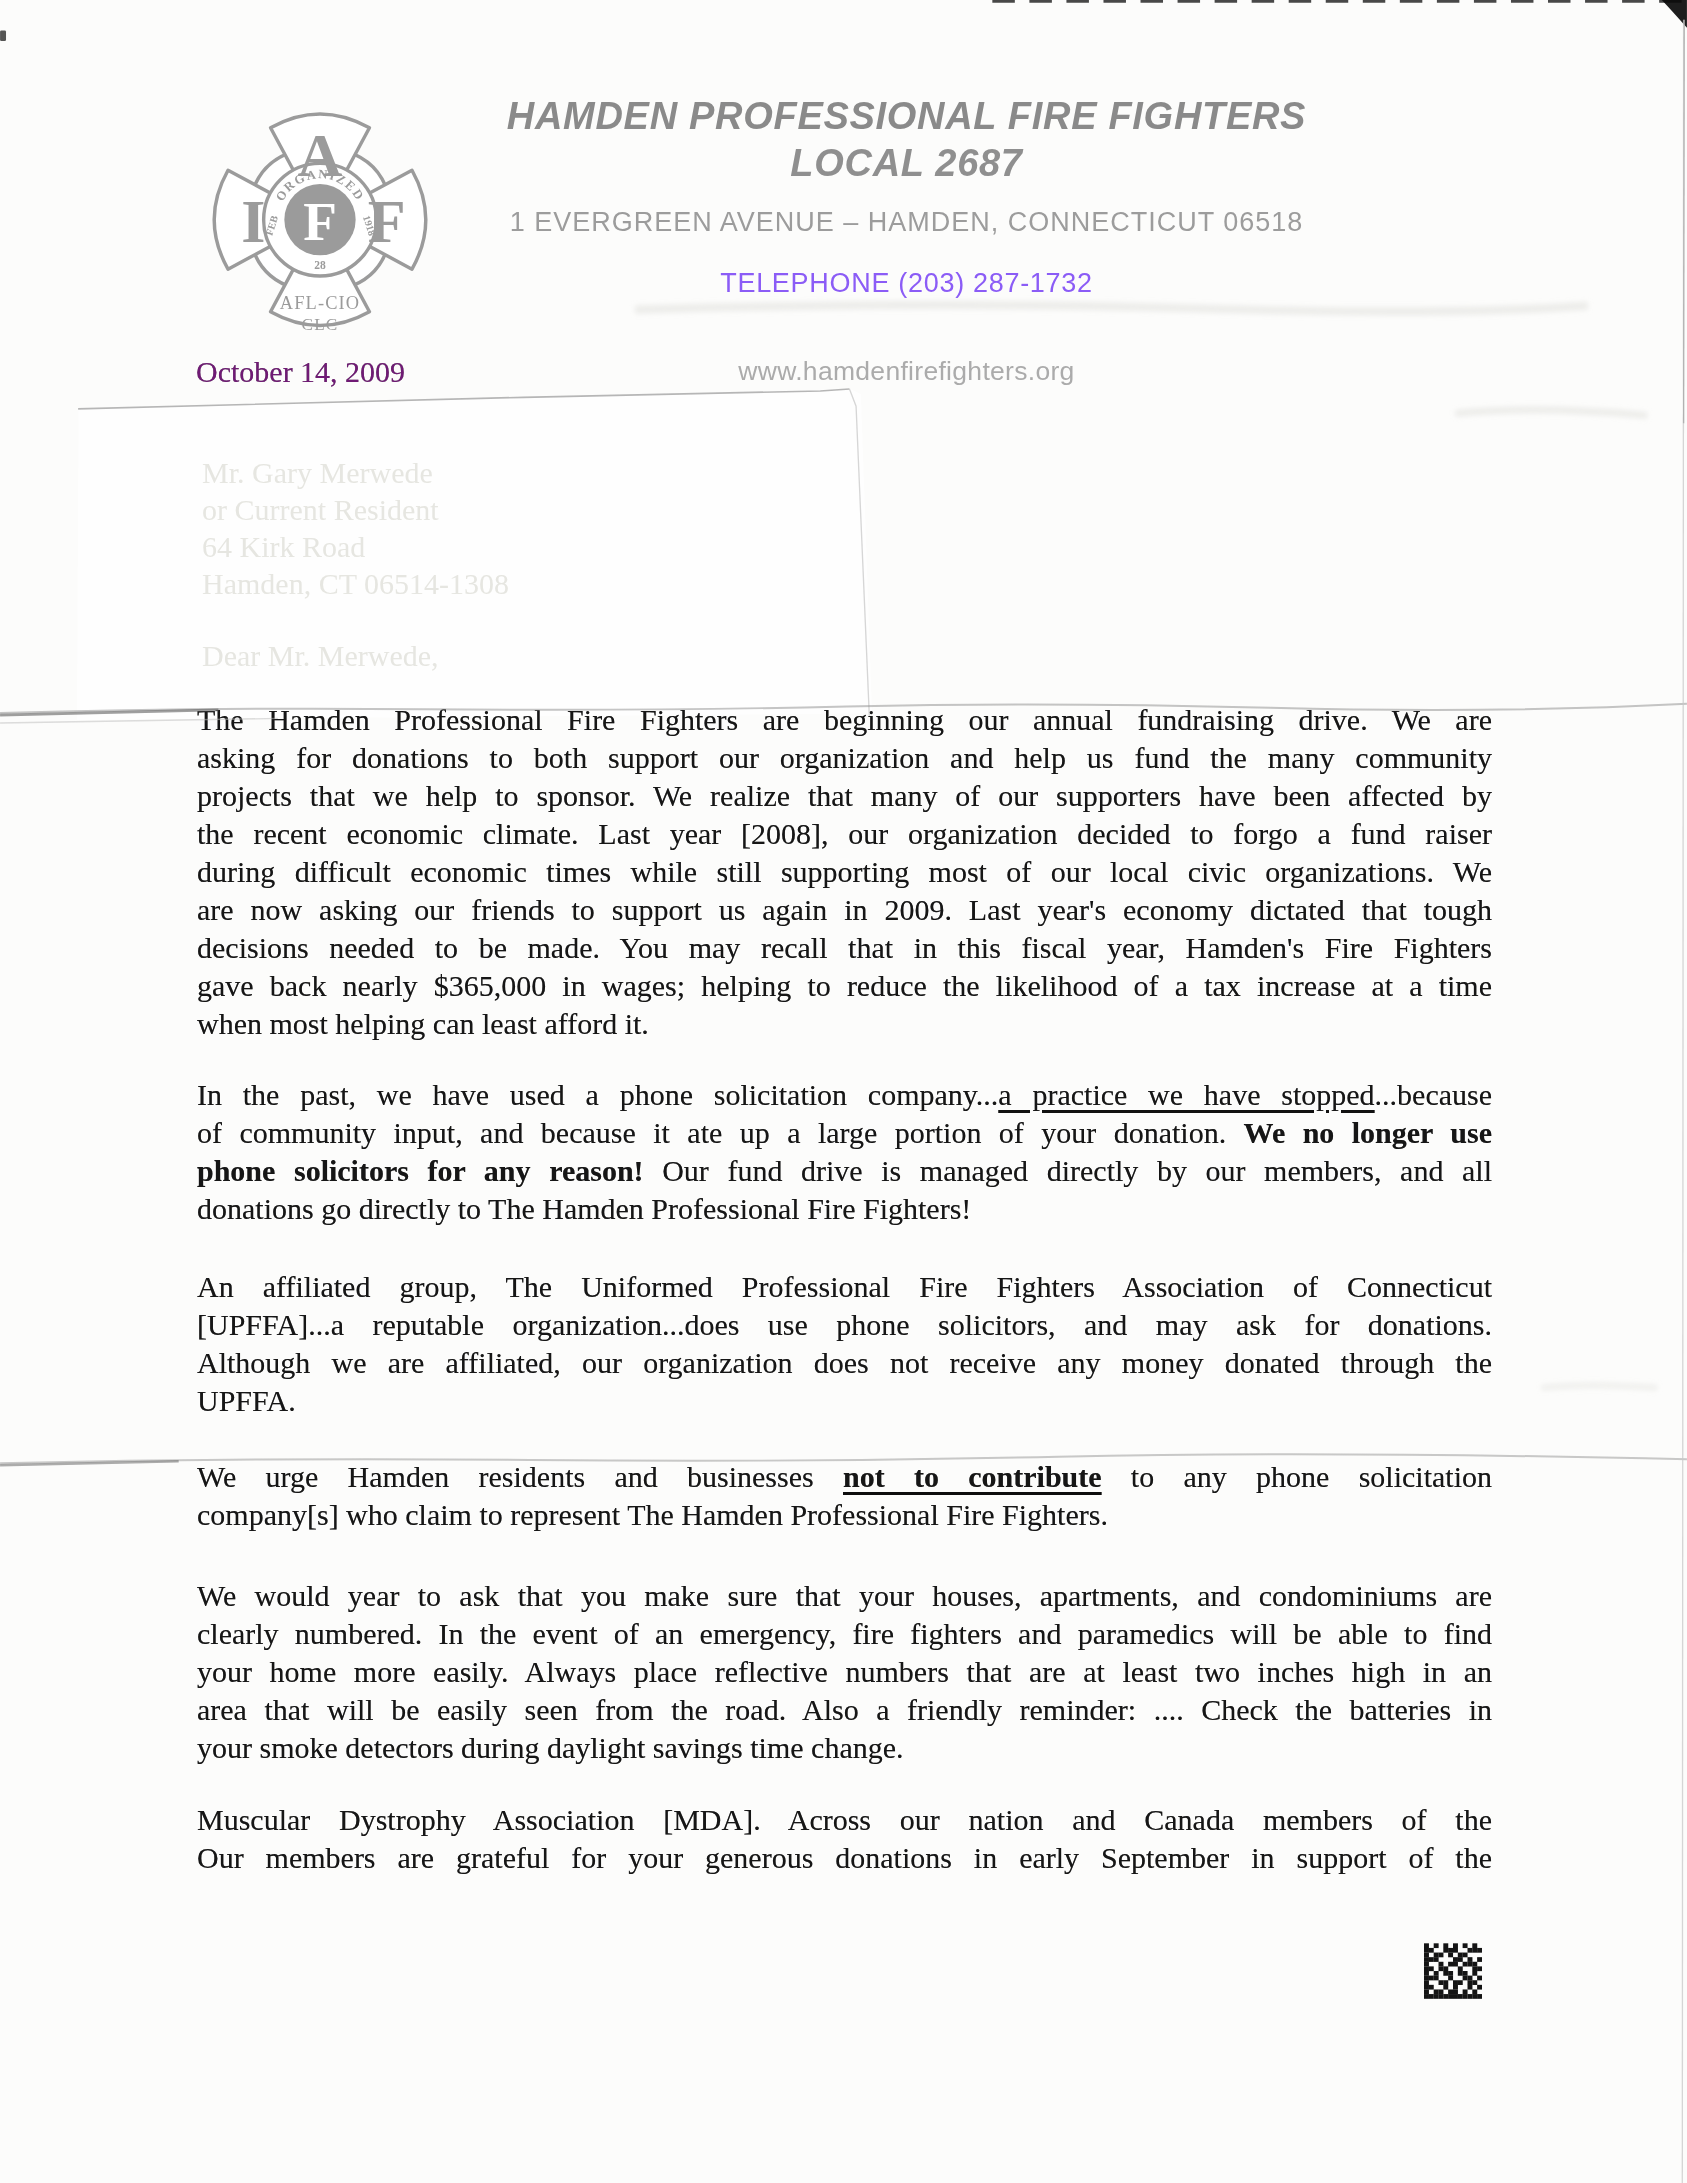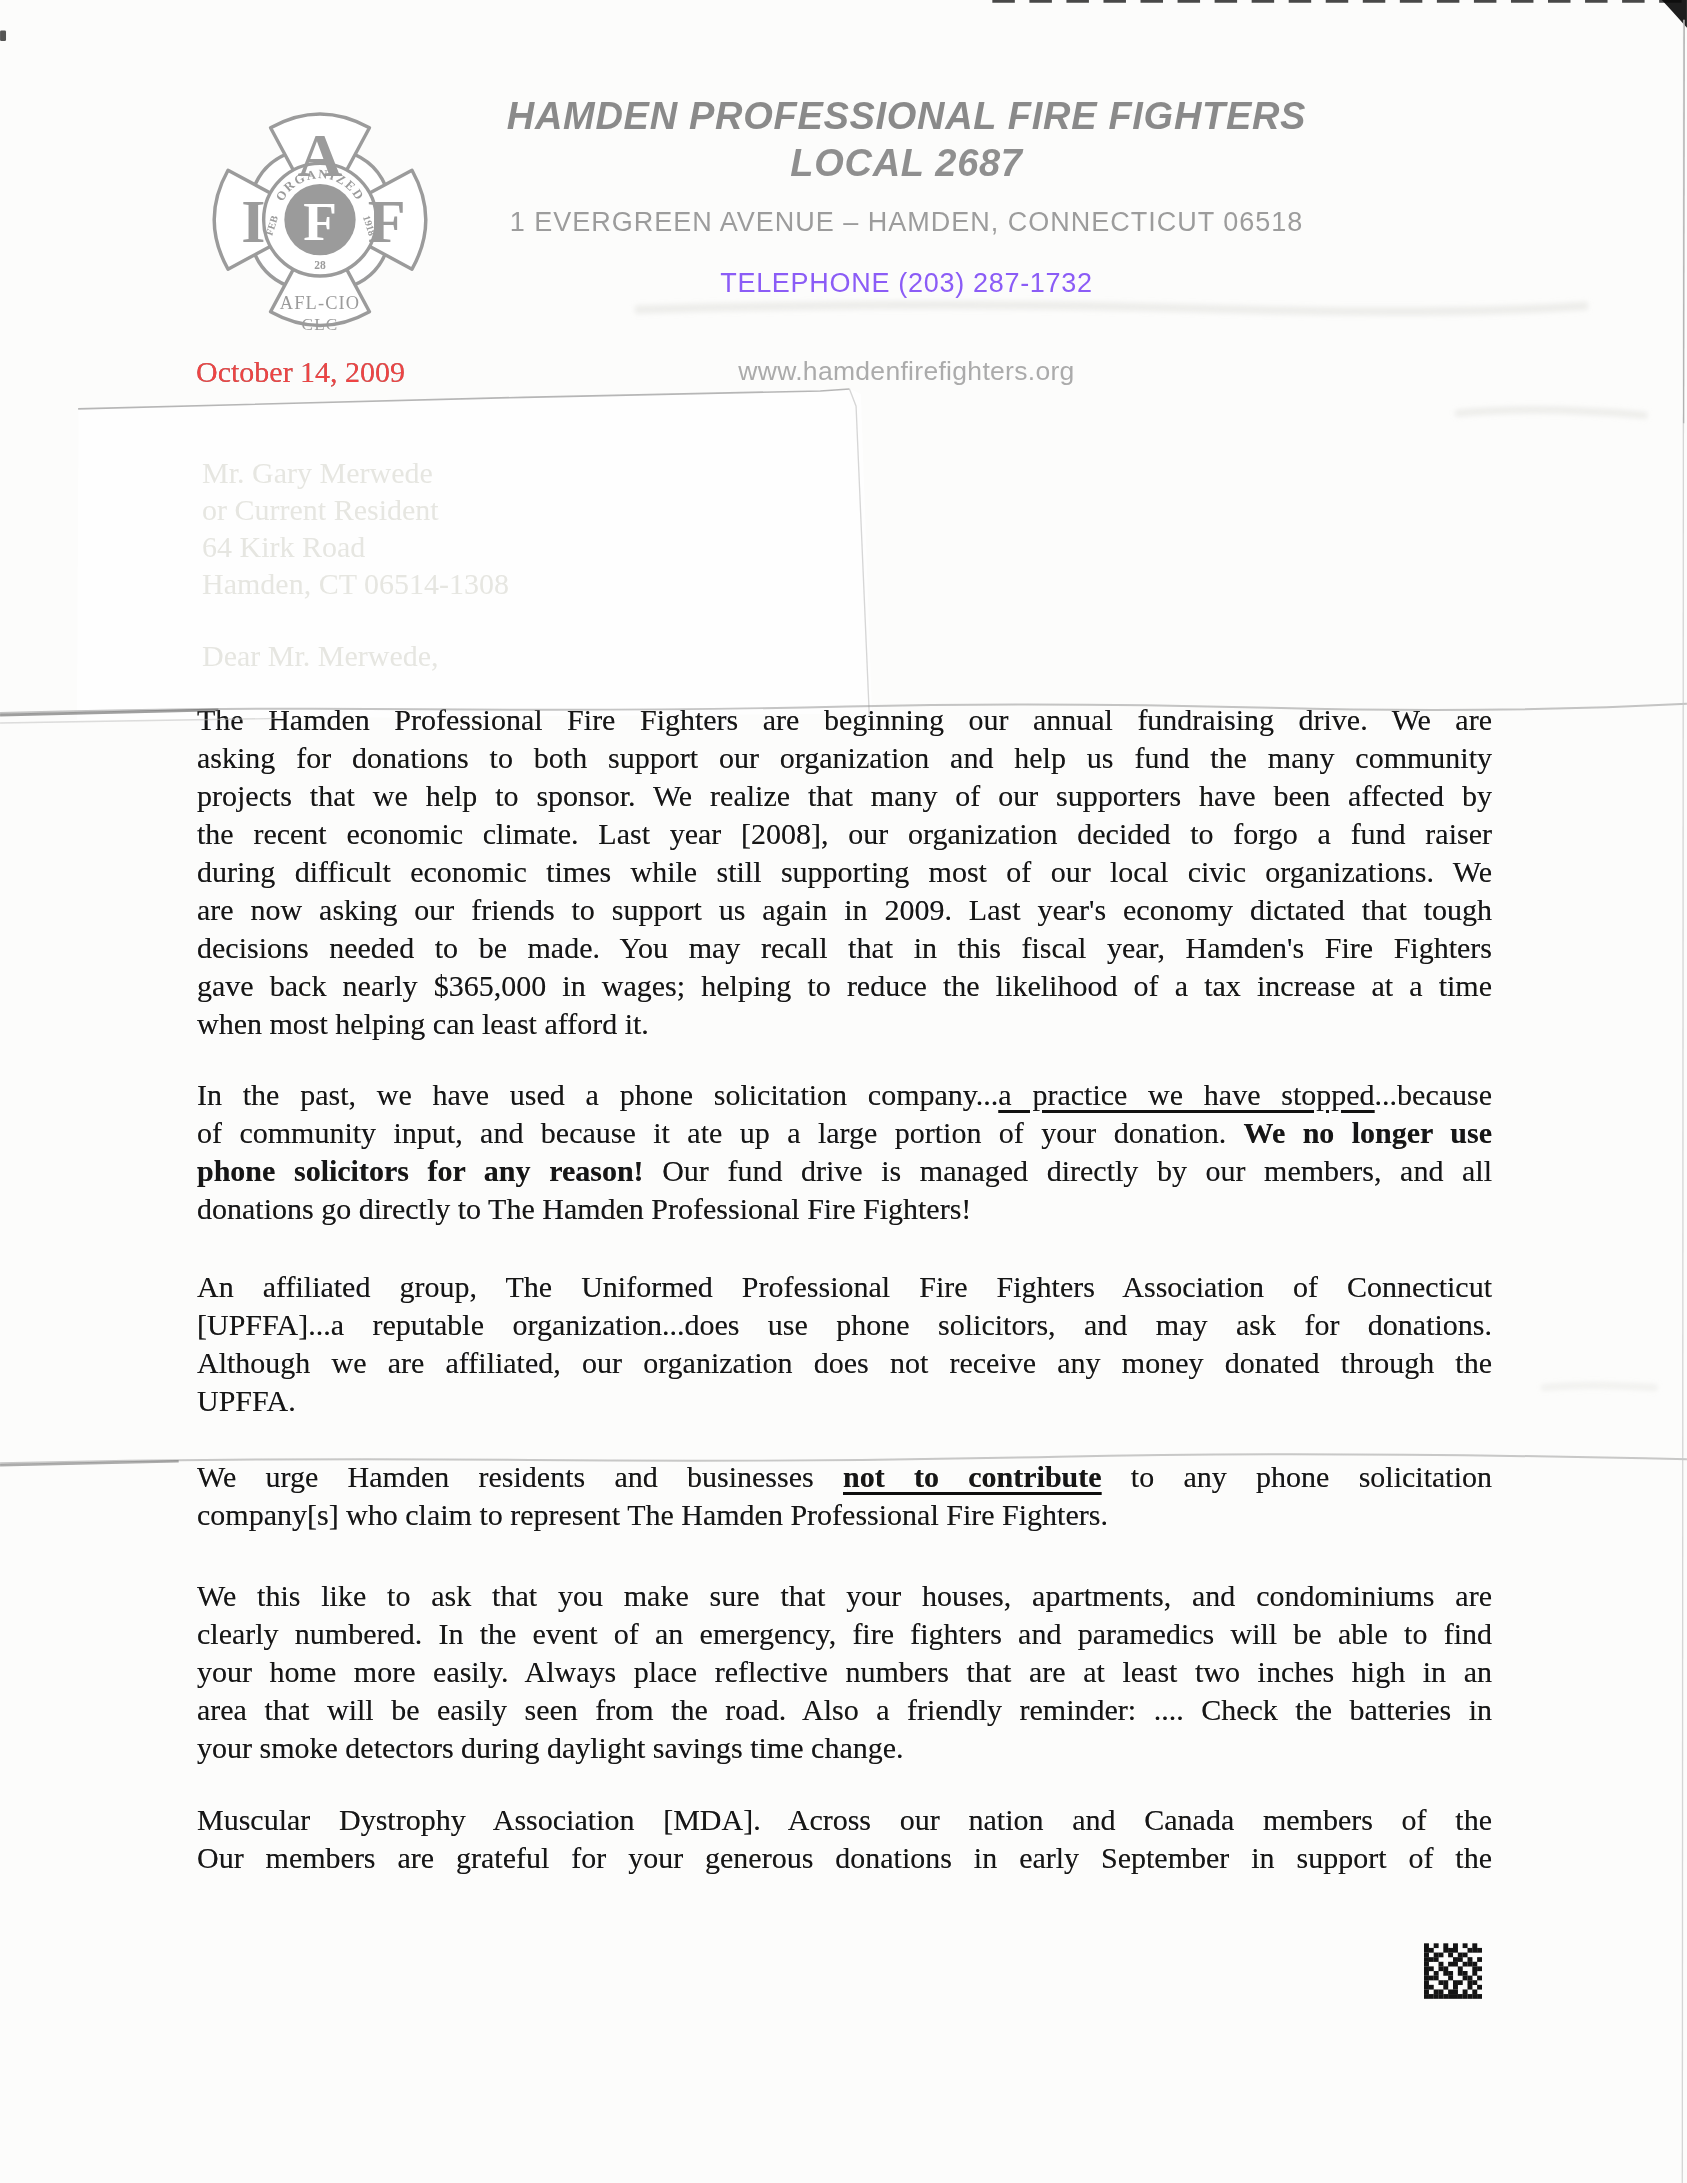--- a/index.html
+++ b/index.html
@@ -10,21 +10,21 @@
   .lh-line{position:absolute;left:0;width:100%;text-align:center;line-height:1.05;white-space:nowrap;}
   .lh-org{top:97px;font-family:"Liberation Sans",sans-serif;font-weight:bold;font-style:italic;
           font-size:38px;color:#8a8a8a;letter-spacing:0.7px;}
   .lh-local{top:144px;font-family:"Liberation Sans",sans-serif;font-weight:bold;font-style:italic;
           font-size:38px;color:#8f8f8f;letter-spacing:0.7px;}
   .lh-addr{top:208px;font-family:"Liberation Sans",sans-serif;font-size:27px;color:#9c9c9c;letter-spacing:1px;}
   .lh-tel{top:269px;font-family:"Liberation Sans",sans-serif;font-size:27px;color:#8b5cf6;letter-spacing:0.7px;}
   .lh-web{top:326px;font-family:"Liberation Sans",sans-serif;font-size:26.5px;color:#ababab;letter-spacing:0.3px;margin-top:32px;}
   .logo{position:absolute;left:205px;top:83px;width:230px;height:278px;}
   
-  .date{position:absolute;left:196px;top:355px;font-size:30px;line-height:1.1;color:#ef4444;
+  .date{position:absolute;left:196px;top:355px;font-size:30px;line-height:1.1;color:#701a75;
         text-shadow:0 0 0.4px rgba(20,20,20,.55);}
   
   .slip{position:absolute;left:77px;top:389px;width:795px;height:331px;background:#fefefe;
         clip-path:polygon(0.2% 6%, 97.3% 0%, 98.6% 1.5%, 100% 98%, 0% 100%);z-index:1;}
   .recipient{position:absolute;left:0;top:16px;width:1658px;height:2183px;z-index:2;}
   .rc-line{position:absolute;left:202px;font-size:30px;line-height:1.1;color:#e6e6e1;white-space:nowrap;}
   
   .body-text{position:absolute;left:0;top:0;width:1687px;height:2183px;z-index:3;}
   .para{position:absolute;left:197px;width:1295px;
         text-shadow:0 0 0.5px rgba(15,15,15,.5);}
@@ -135,21 +135,21 @@
         <div class="tline"><span>An affiliated group, The Uniformed Professional Fire Fighters Association of Connecticut</span></div>
         <div class="tline"><span>[UPFFA]...a reputable organization...</span><span class="st-i">does</span><span> use phone solicitors, and may ask for donations.</span></div>
         <div class="tline"><span>Although we are affiliated, our organization does not receive any money donated through the</span></div>
         <div class="tline lastline"><span>UPFFA.</span></div>
       </div>
       <div class="para" style="top: 1458px;">
         <div class="tline"><span>We urge Hamden residents and businesses </span><span class="st-bu">not to contribute</span><span> to any phone solicitation</span></div>
         <div class="tline lastline"><span>company[s] who claim to represent The Hamden Professional Fire Fighters.</span></div>
       </div>
       <div class="para" style="top: 1577px;">
-        <div class="tline"><span>We this like to ask that you make sure that your houses, apartments, and condominiums are</span></div>
+        <div class="tline"><span>We would year to ask that you make sure that your houses, apartments, and condominiums are</span></div>
         <div class="tline"><span>clearly numbered.  In the event of an emergency, fire fighters and paramedics will be able to find</span></div>
         <div class="tline"><span>your home more easily.  Always place reflective numbers that are at least two inches high in an</span></div>
         <div class="tline"><span>area that will be easily seen from the road.  Also a friendly reminder: .... Check the batteries in</span></div>
         <div class="tline lastline"><span>your smoke detectors during daylight savings time change.</span></div>
       </div>
       <div class="para" style="top: 1801px;">
         <div class="tline"><span>Muscular Dystrophy Association [MDA].  Across our nation and Canada members of the</span></div>
         <div class="tline"><span>Our members are grateful for your generous donations in early September in support of the</span></div>
       </div>
     </div>

